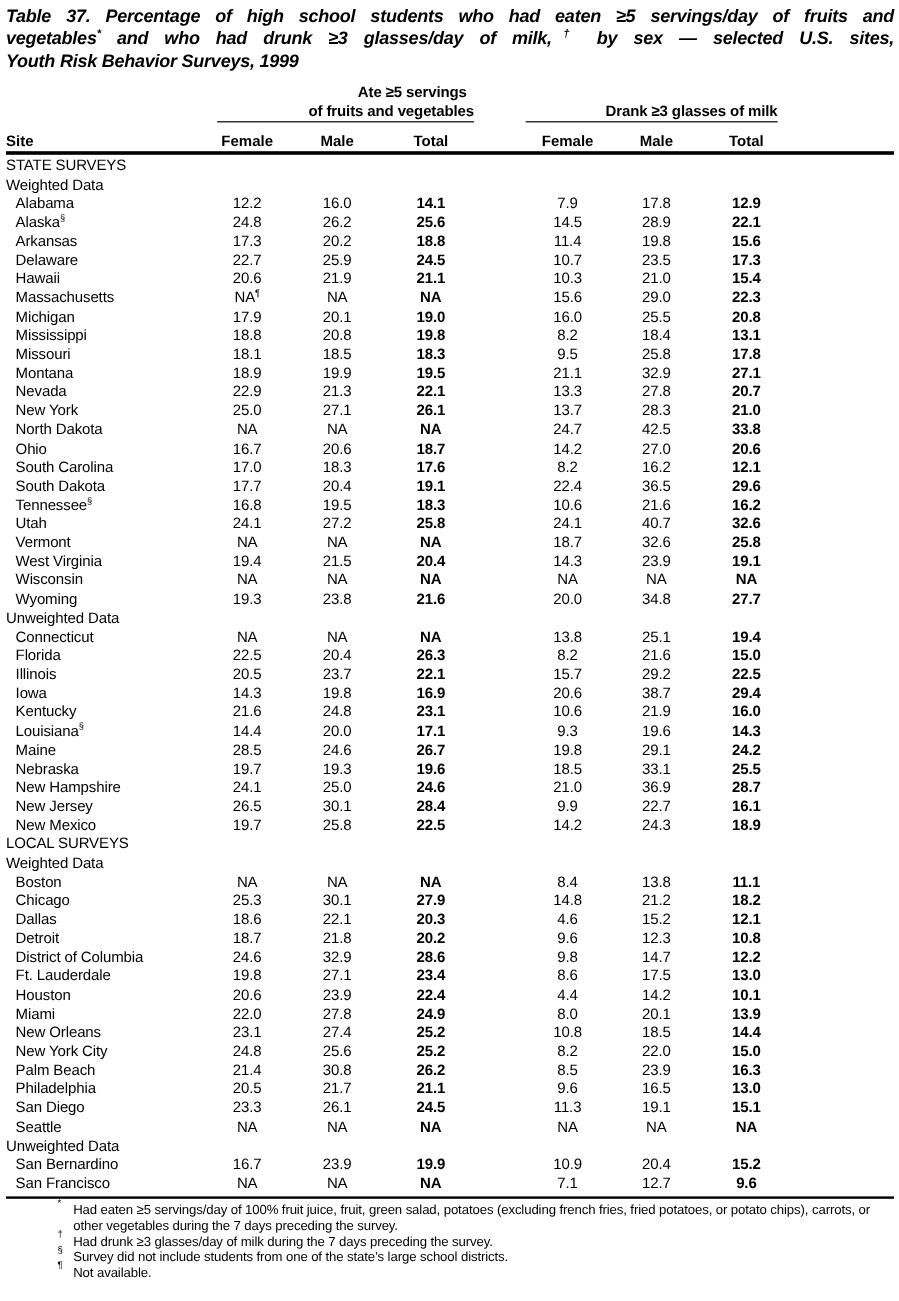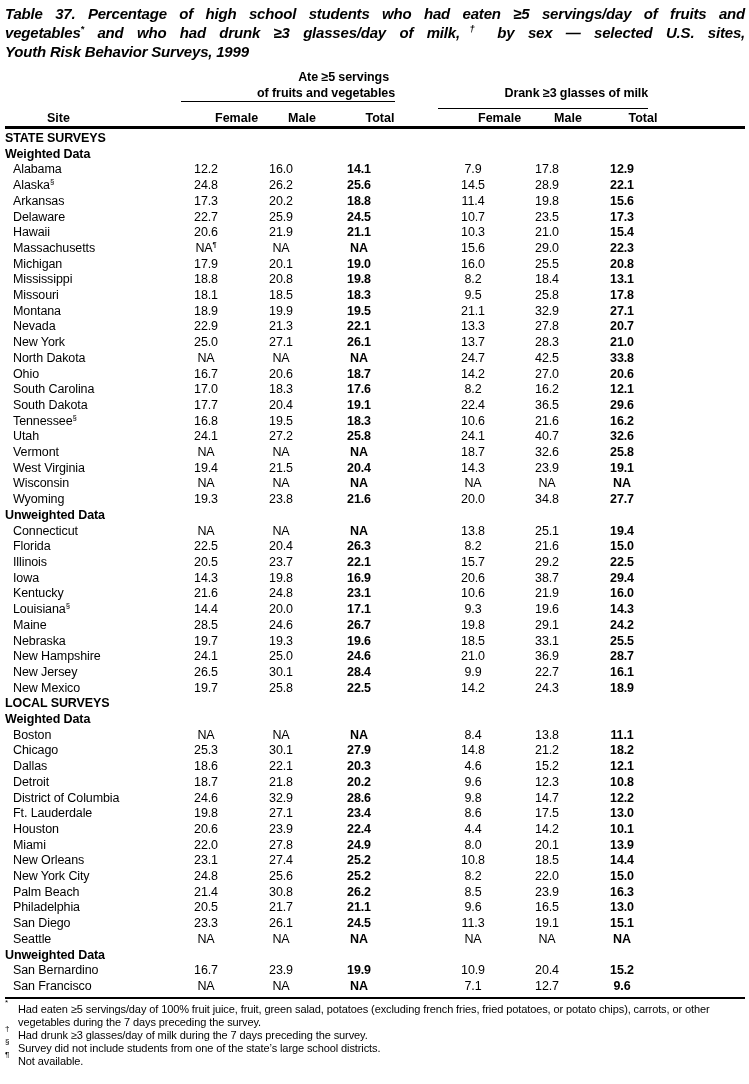--- a/index.html
+++ b/index.html
@@ -6,35 +6,35 @@
   html,body { width:749px; height:1084px; background:#fff; }
   body { font-family:"Liberation Sans", sans-serif; color:#000; overflow:hidden; }
   .page { padding:2px 4px 0 5px; }
   .title { font-weight:700; font-size:15px; line-height:19px; letter-spacing:-0.2px; padding-top:2px;font-style:italic; }
   .title .just { text-align:justify; text-align-last:justify; }
   sup { font-size:0.62em; vertical-align:super; line-height:0; }
   .hdr { position:relative; height:66px; border-bottom:3px solid #000; margin-top:2px; }
   .hg { position:absolute; font-weight:700; font-size:12.5px; text-align:right; letter-spacing:-0.1px; }
   .g1l1 { left:168px; width:216px; top:7px; }
   .g1l2 { left:176px; width:214px; top:23px; padding-bottom:1px; border-bottom:1.5px solid #000; }
-  .g2   { left:433px; width:210px; top:23px; padding-bottom:8px; border-bottom:1.5px solid #000; }
+  .g2   { left:433px; width:210px; top:23px; padding-bottom:1px; border-bottom:1.5px solid #000; }
   .grid7 { display:grid; grid-template-columns:168px 66px 84px 72px 115px 74px 76px; }
   .cols { position:absolute; left:0; right:0; bottom:1px; font-weight:700; font-size:12.5px; }
-  .cols .c { text-align:center;margin-left:42px; }
+  .cols .c { text-align:center; }
   .cols .site { text-align:left; }
   .grid7 > :nth-child(5) { padding-left:41px; }
   .tbody { font-size:12.5px; padding-top:2px; letter-spacing:-0.1px; }
   .row { line-height:15.7px; }
   .row .num { text-align:center; }
   .row .total { font-weight:700; }
-  .sec { font-weight:700; white-space:nowrap; }
+  .sec { font-weight:400; white-space:nowrap; }
   .site-name { padding-left:8px; white-space:nowrap; }
   .frule { border-top:2.5px solid #000; margin-top:2px; }
   .fnotes { font-size:11px; line-height:13.2px; padding-top:4px; letter-spacing:-0.1px; }
-  .fn { padding-left:13px; text-indent:-13px; }
+  .fn { padding-left:13px; text-indent:-13px;margin-left:43px; }
   .fn .mk { display:inline-block; width:13px; text-indent:0; font-size:8px; vertical-align:top; }
 </style>
 </head>
 <body>
 
 <div class="page">
 
   <div class="title" id="title">
       <div class="tl just">Table 37. Percentage of high school students who had eaten ≥5 servings/day of fruits and</div>
       <div class="tl just">vegetables<sup>*</sup> and who had drunk ≥3 glasses/day of milk,<sup>†</sup> by sex — selected U.S. sites,</div>

